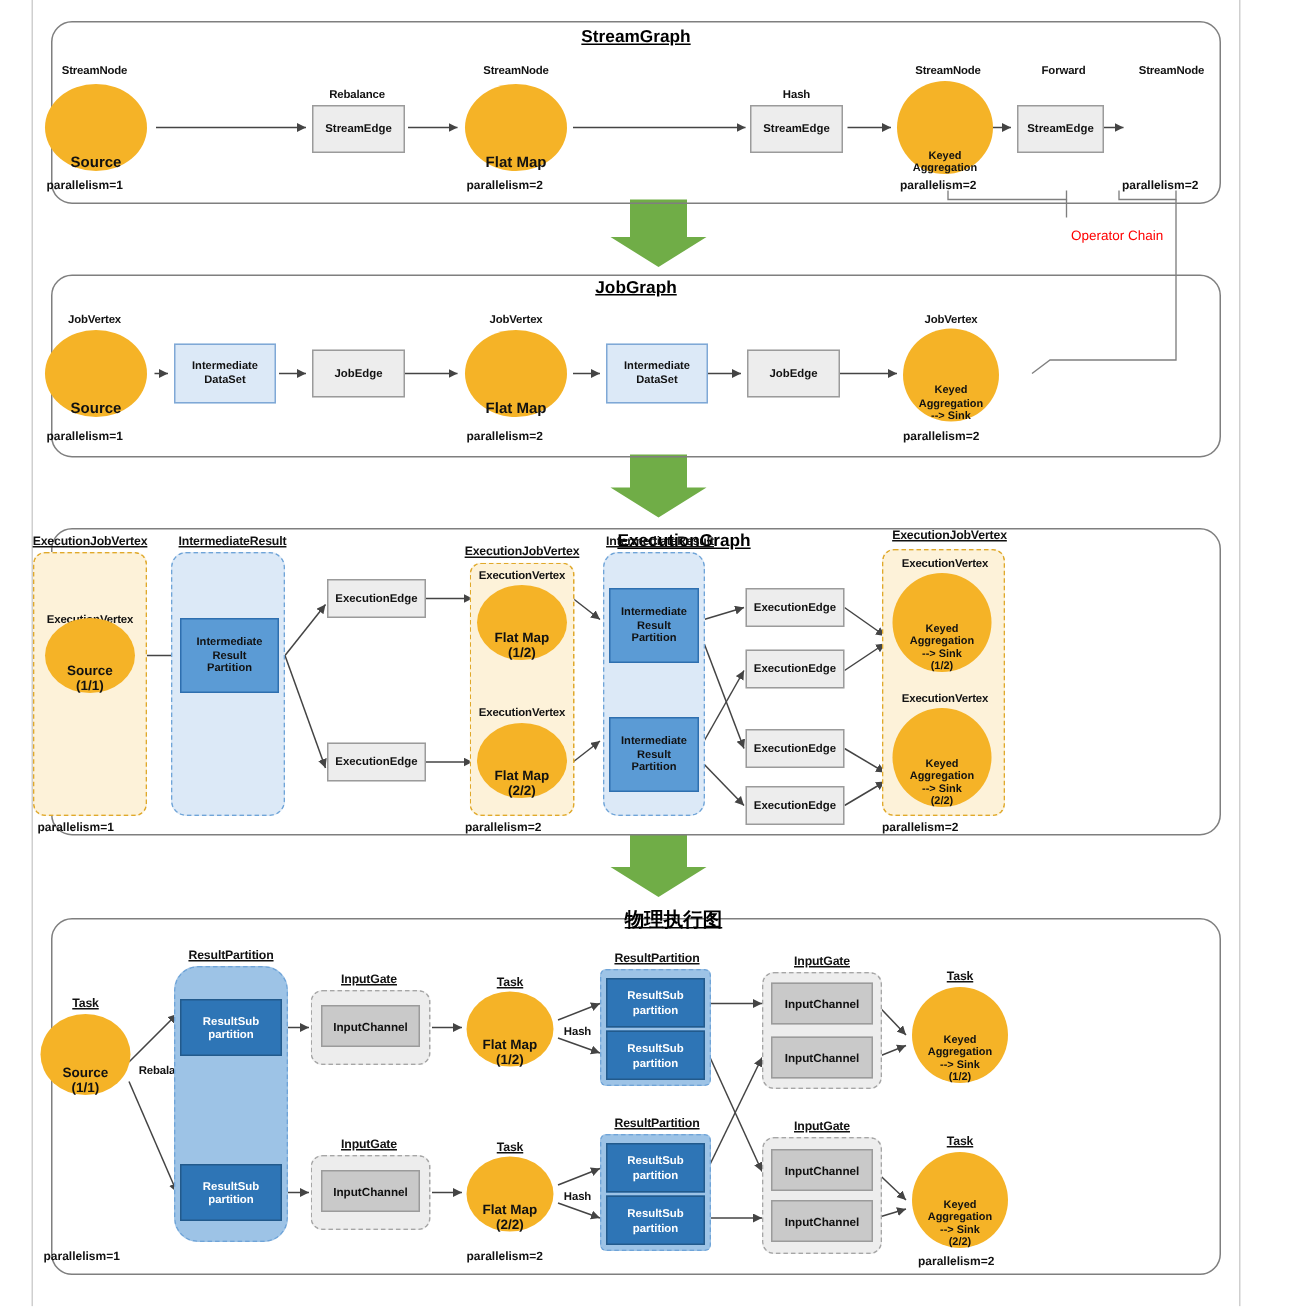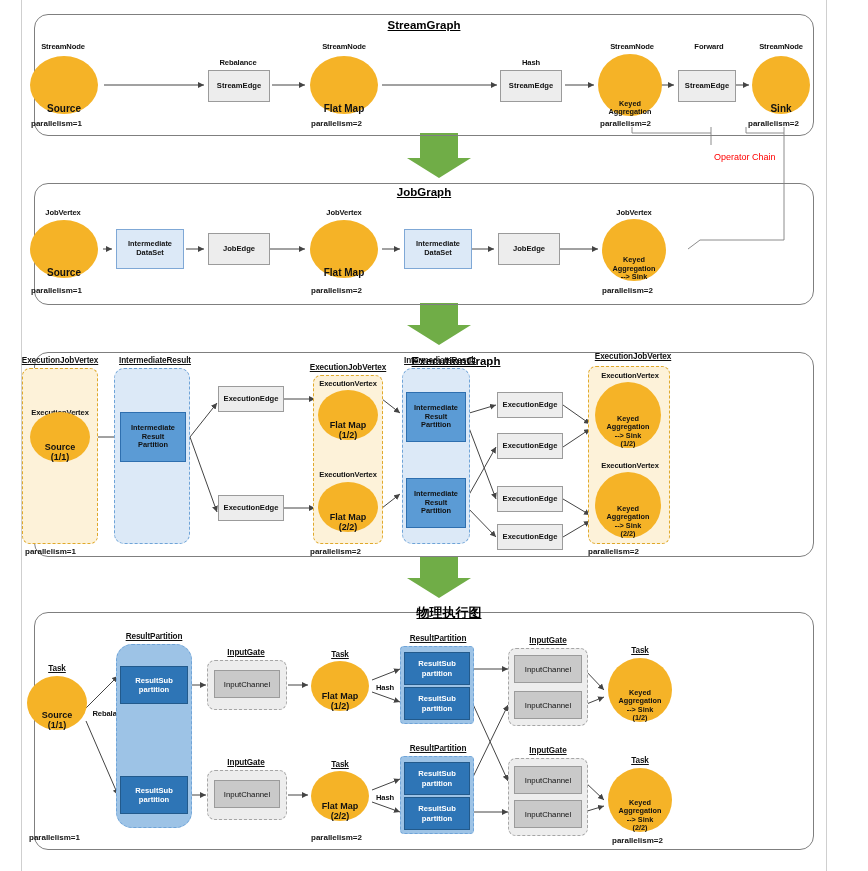--- a/index.html
+++ b/index.html
@@ -28,21 +28,21 @@
 
   
   .gbox{position:absolute;background:#EDEDED;border:1px solid #9b9b9b;display:flex;align-items:center;justify-content:center;text-align:center;font-size:7.6px;font-weight:bold;color:#111;box-sizing:border-box;line-height:1.1;}
   
   .lbbox{position:absolute;background:#DCE9F7;border:1px solid #7FA8D6;display:flex;align-items:center;justify-content:center;text-align:center;font-size:7.4px;font-weight:bold;color:#111;box-sizing:border-box;line-height:1.15;}
   
   .mbbox{position:absolute;background:#5B9BD5;border:1px solid #2E6FAF;display:flex;align-items:center;justify-content:center;text-align:center;font-size:7.4px;font-weight:bold;color:#111;box-sizing:border-box;line-height:1.2;}
   
   .dbbox{position:absolute;background:#2E75B6;border:1px solid #225A8C;display:flex;align-items:center;justify-content:center;text-align:center;font-size:7.6px;font-weight:bold;color:#ffffff;box-sizing:border-box;line-height:1.2;}
   
-  .dgbox{position:absolute;background:#C9C9C9;border:1px solid #9b9b9b;display:flex;align-items:center;justify-content:center;text-align:center;font-size:7.8px;font-weight:normal;color:#111;box-sizing:border-box;}
+  .dgbox{position:absolute;background:#C9C9C9;border:1px solid #9b9b9b;display:flex;align-items:center;justify-content:center;text-align:center;font-size:7.8px;font-weight:bold;color:#111;box-sizing:border-box;}
 
   
   .cont-yellow{position:absolute;background:#FDF2D9;border:1.4px dashed #E0A92B;border-radius:8px;box-sizing:border-box;}
   .cont-blue{position:absolute;background:#DCE9F7;border:1.4px dashed #6FA4D8;border-radius:10px;box-sizing:border-box;}
   .cont-blue2{position:absolute;background:#9DC3E6;border:1.4px dashed #6FA4D8;border-radius:4px;box-sizing:border-box;}
   .cont-grey{position:absolute;background:#EDEDED;border:1.4px dashed #a6a6a6;border-radius:8px;box-sizing:border-box;}
 
   .op-chain{position:absolute;font-size:9px;font-weight:normal;color:#FF0000;white-space:nowrap;}
 
   svg.lay{position:absolute;left:0;top:0;width:868px;height:871px;pointer-events:none;overflow:visible;}
@@ -166,23 +166,20 @@
 Aggregation</span>
   </div>
   <div class="par" style="left:600px;top:119px;">parallelism=2</div>
 
   <div class="cap" style="left:709px;top:42px;">Forward</div>
   <div class="gbox" style="left:678px;top:70px;width:58px;height:32px;">
     <span>StreamEdge</span>
   </div>
 
   <div class="cap" style="left:781px;top:42px;">StreamNode</div>
-  <div class="node big" style="left:752px;top:56px;width:58px;height:58px;">
-    <span>Sink</span>
-  </div>
   <div class="par" style="left:748px;top:119px;">parallelism=2</div>
 
   <div class="op-chain" style="left:714px;top:152px;">Operator Chain</div>
 
   <div class="panel" style="left:34px;top:183px;width:780px;height:122px;"></div>
   <div class="sec-title" style="left:424px;top:186px;">JobGraph</div>
 
   <div class="cap" style="left:63px;top:208px;">JobVertex</div>
   <div class="node big" style="left:30px;top:220px;width:68px;height:58px;">
     <span>Source</span>

